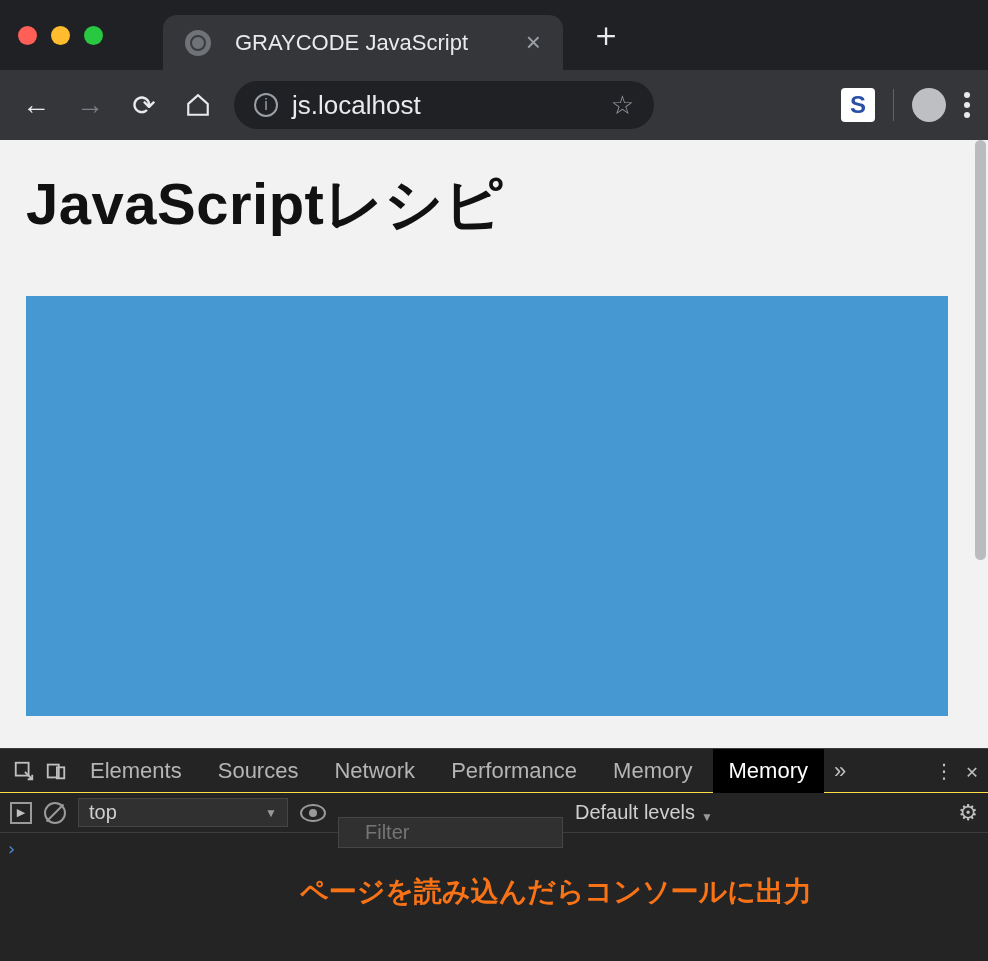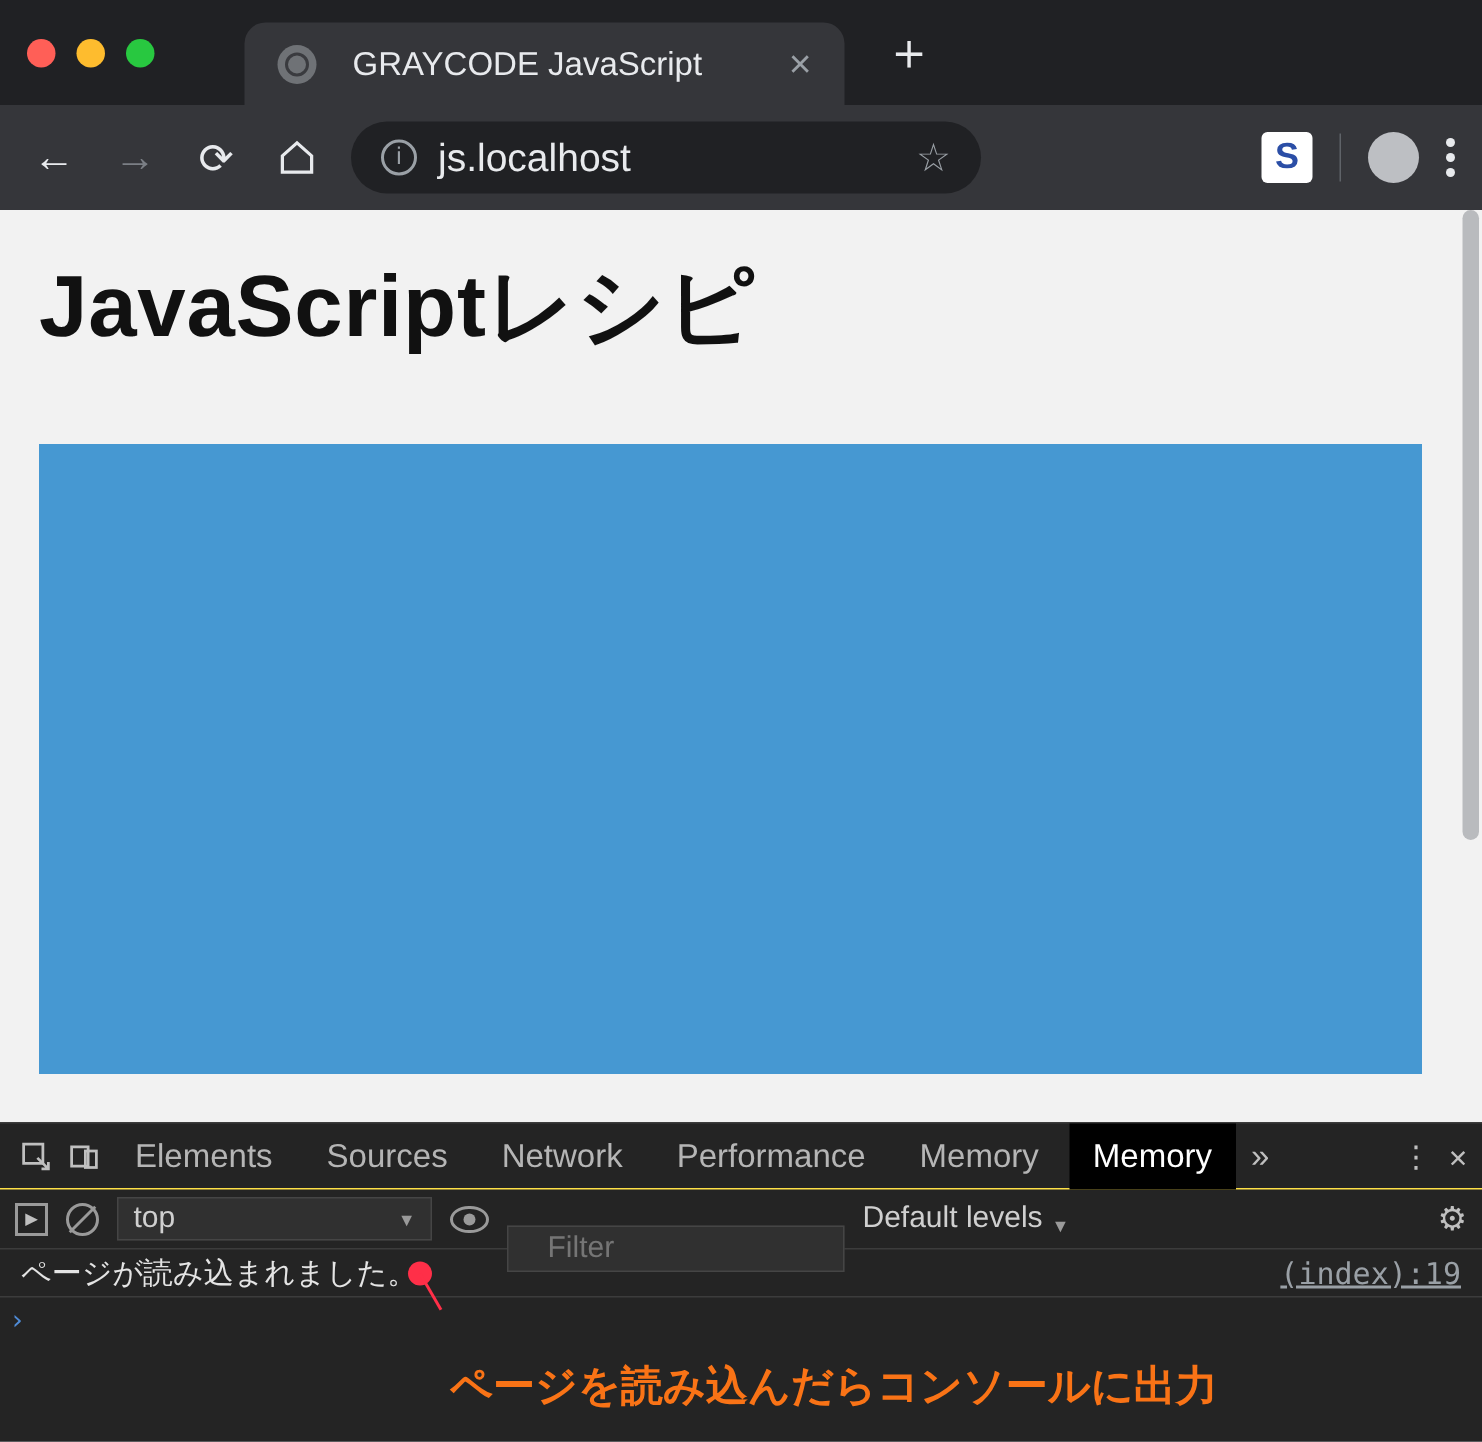--- a/index.html
+++ b/index.html
@@ -166,26 +166,20 @@
       <div class="eye"></div>
       <input class="filter" placeholder="Filter" style="">
       <div class="levels">
         <span>Default levels</span>
         <span style="font-size:12px;color:#9a9a9a;">▼</span>
       </div>
       <div class="gear">⚙</div>
     </div>
 
     <div class="dt-log">
-      <div class="log-row">
-        <span class="msg">ページが読み込まれました。</span>
-        <span class="marker"></span>
-        <span class="pointer-line"></span>
-        <span class="src">(index):19</span>
-      </div>
       <div class="prompt-row">
         <span>›</span>
       </div>
       <div class="annotation">ページを読み込んだらコンソールに出力</div>
     </div>
   </div>
 
 </div>
 
 </body></html>

